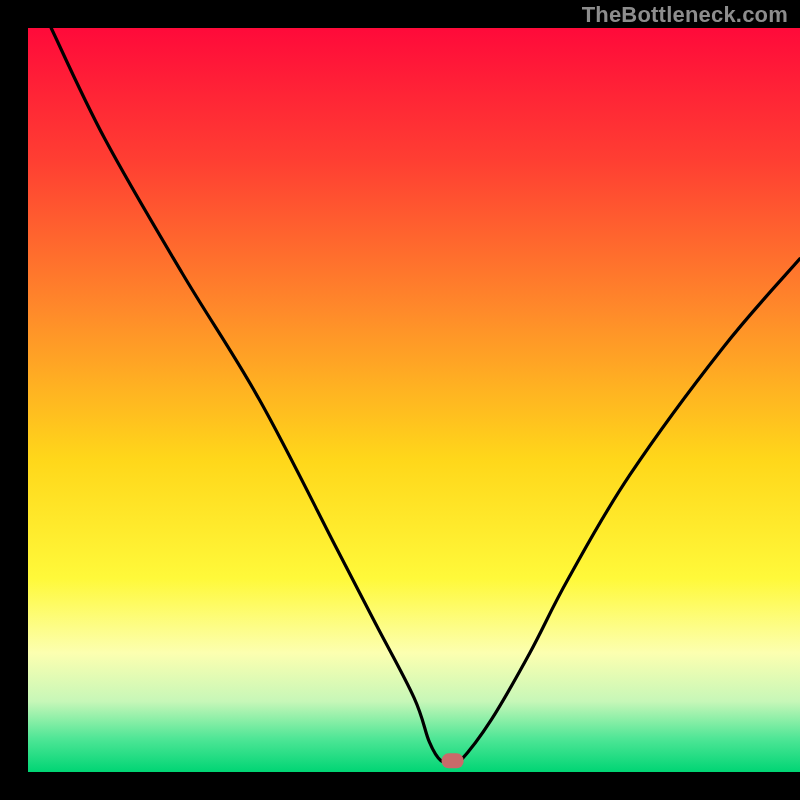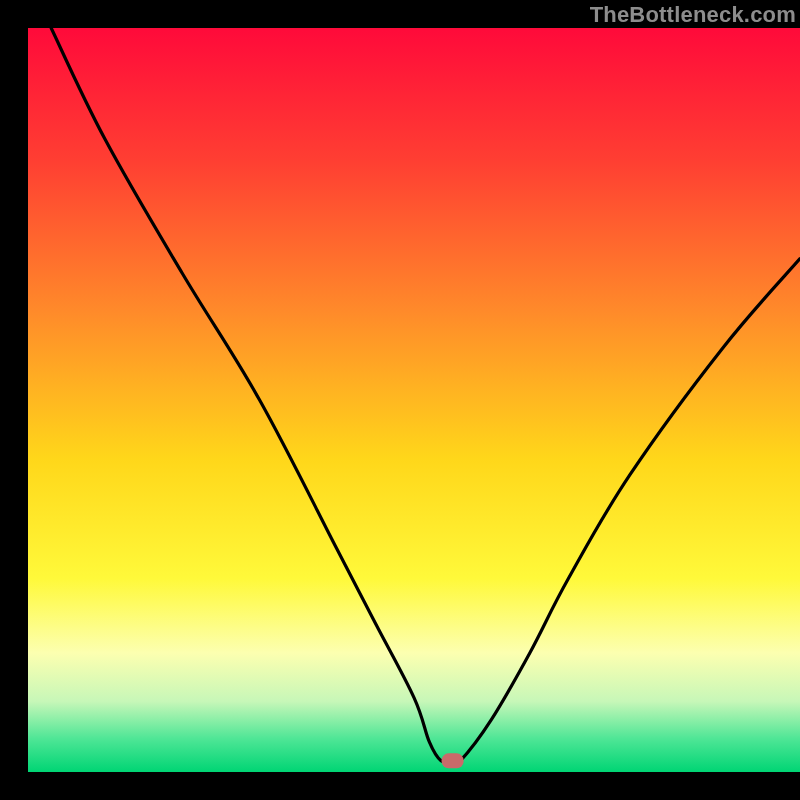--- a/index.html
+++ b/index.html
@@ -6,21 +6,21 @@
     margin: 0;
     padding: 0;
     width: 800px;
     height: 800px;
     background: #000;
     overflow: hidden;
   }
   .watermark {
     position: absolute;
     top: 2px;
-    right: 4px;
+    right: 12px;
     font-family: Arial, Helvetica, sans-serif;
     font-size: 22px;
     font-weight: 600;
     color: #8d8d8d;
     letter-spacing: 0.2px;
     z-index: 10;
   }
   svg {
     display: block;
   }

